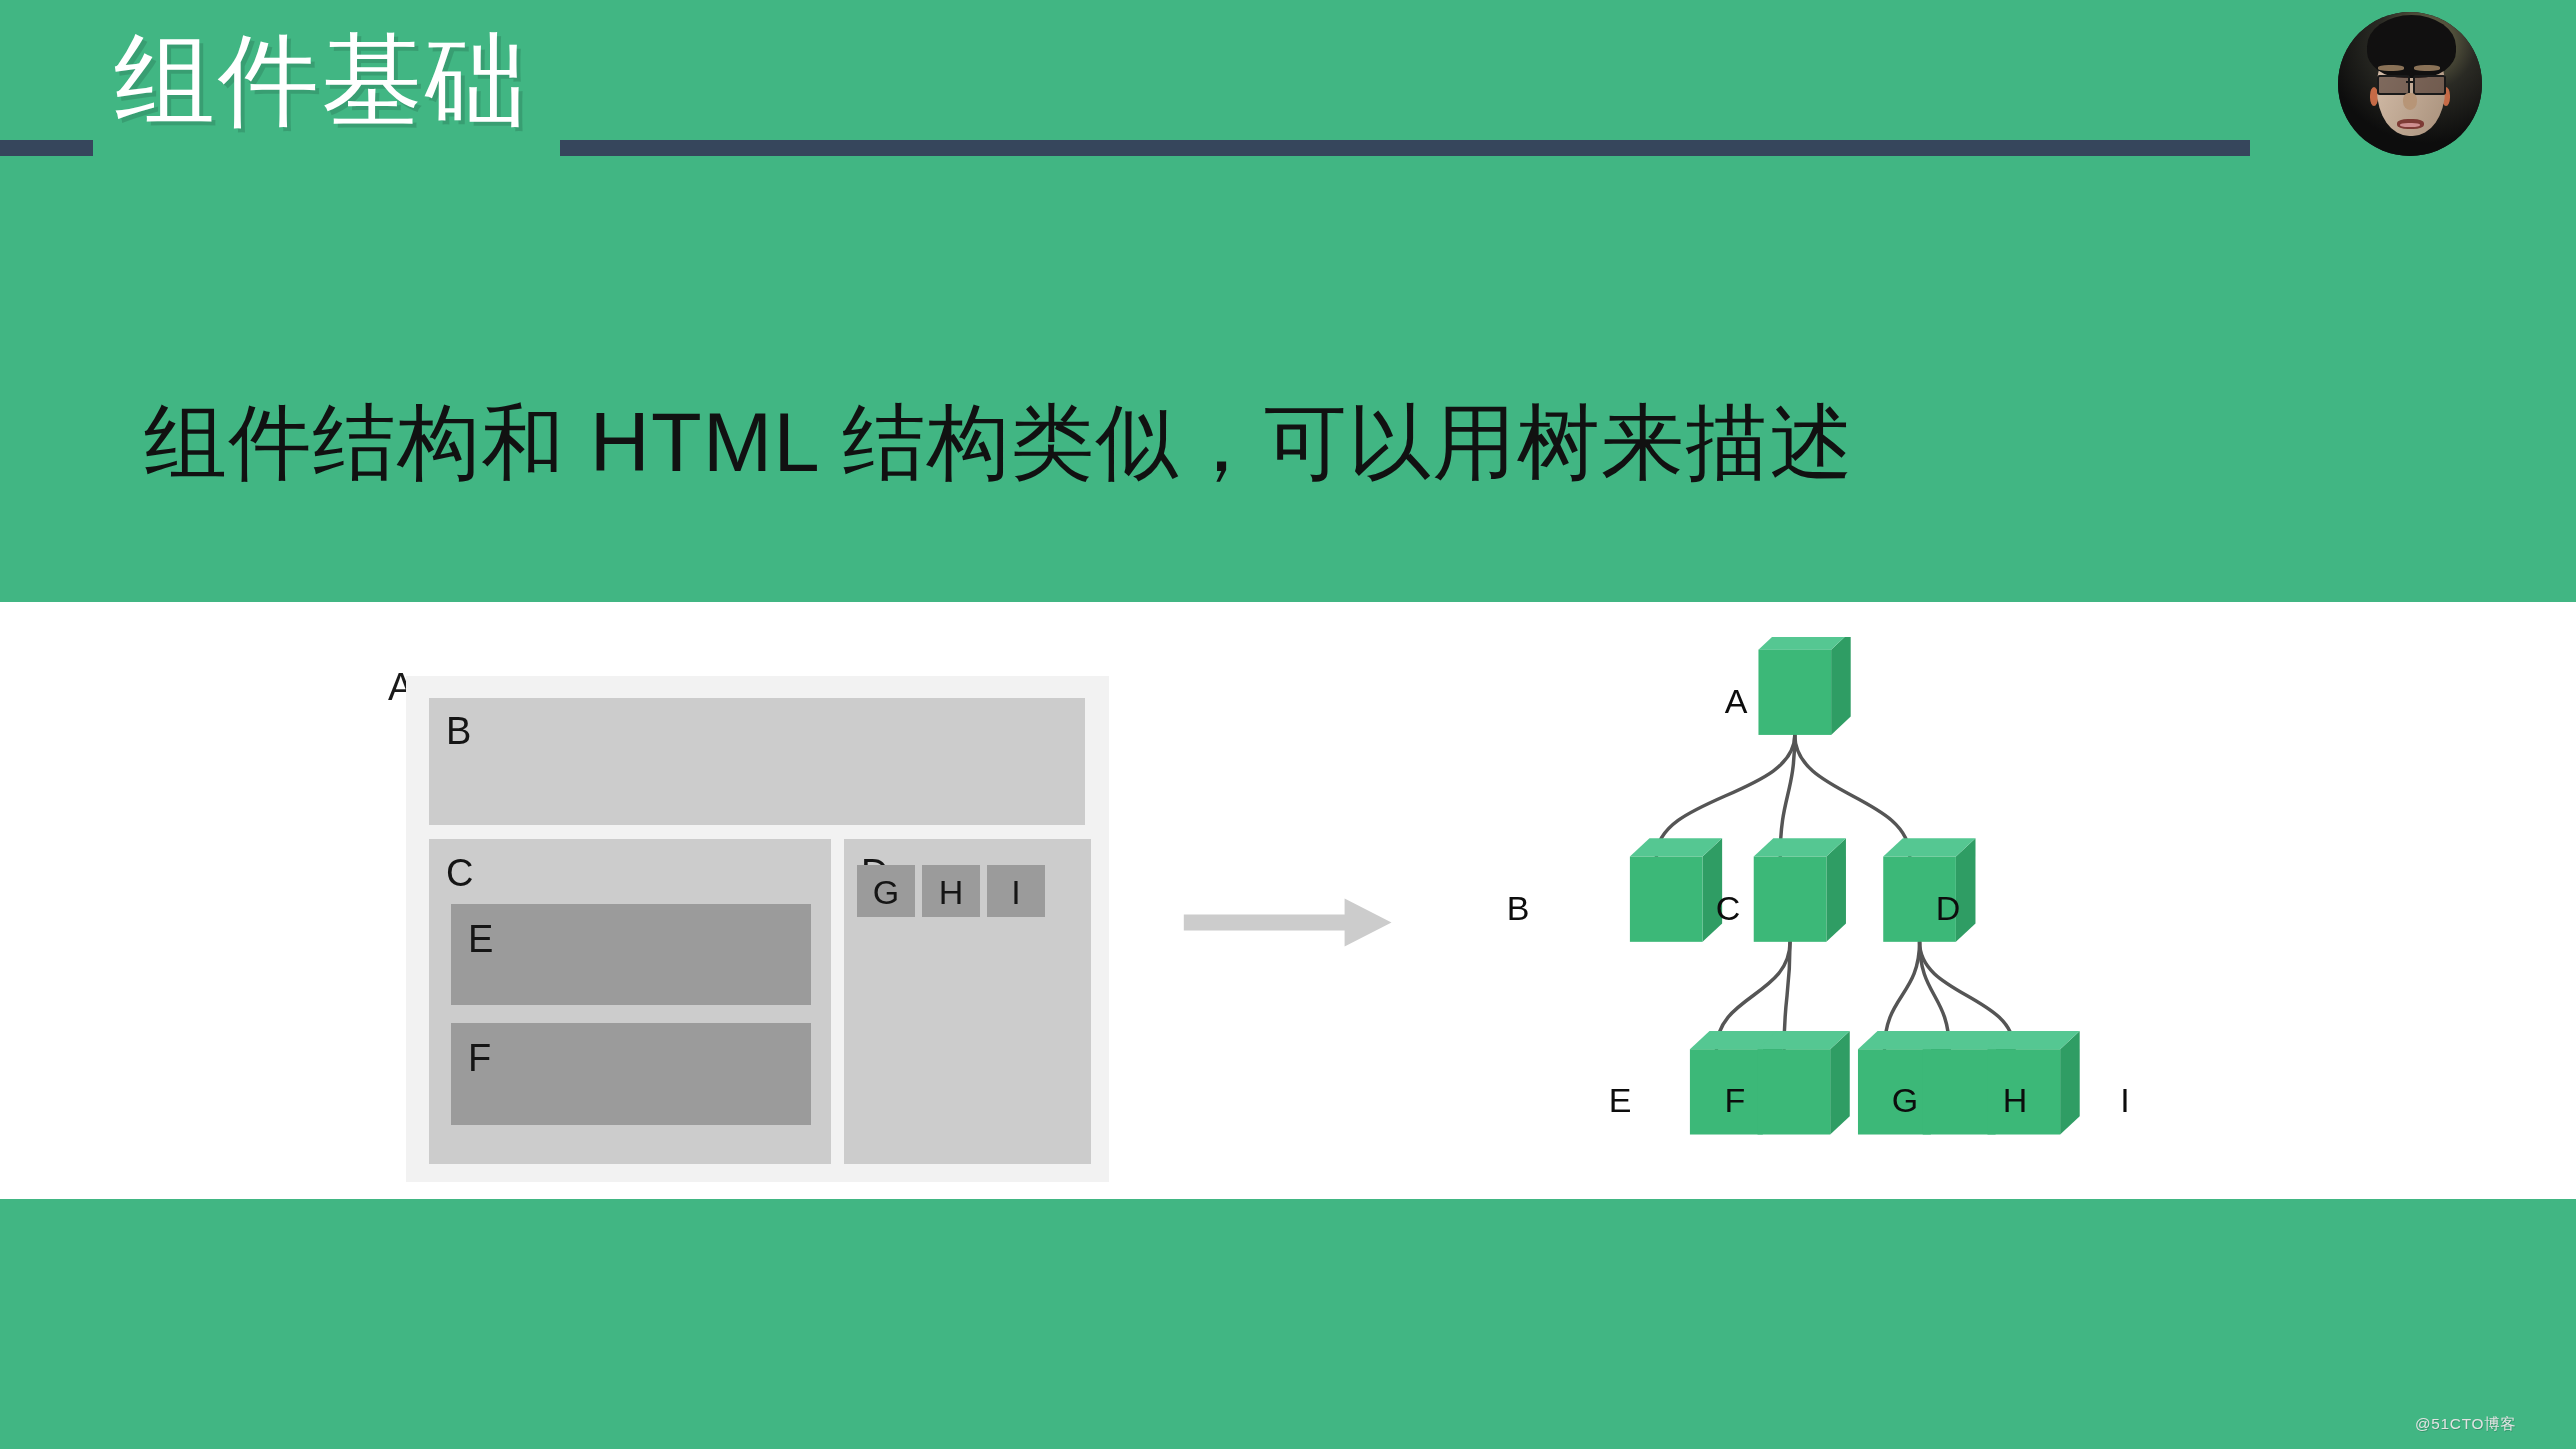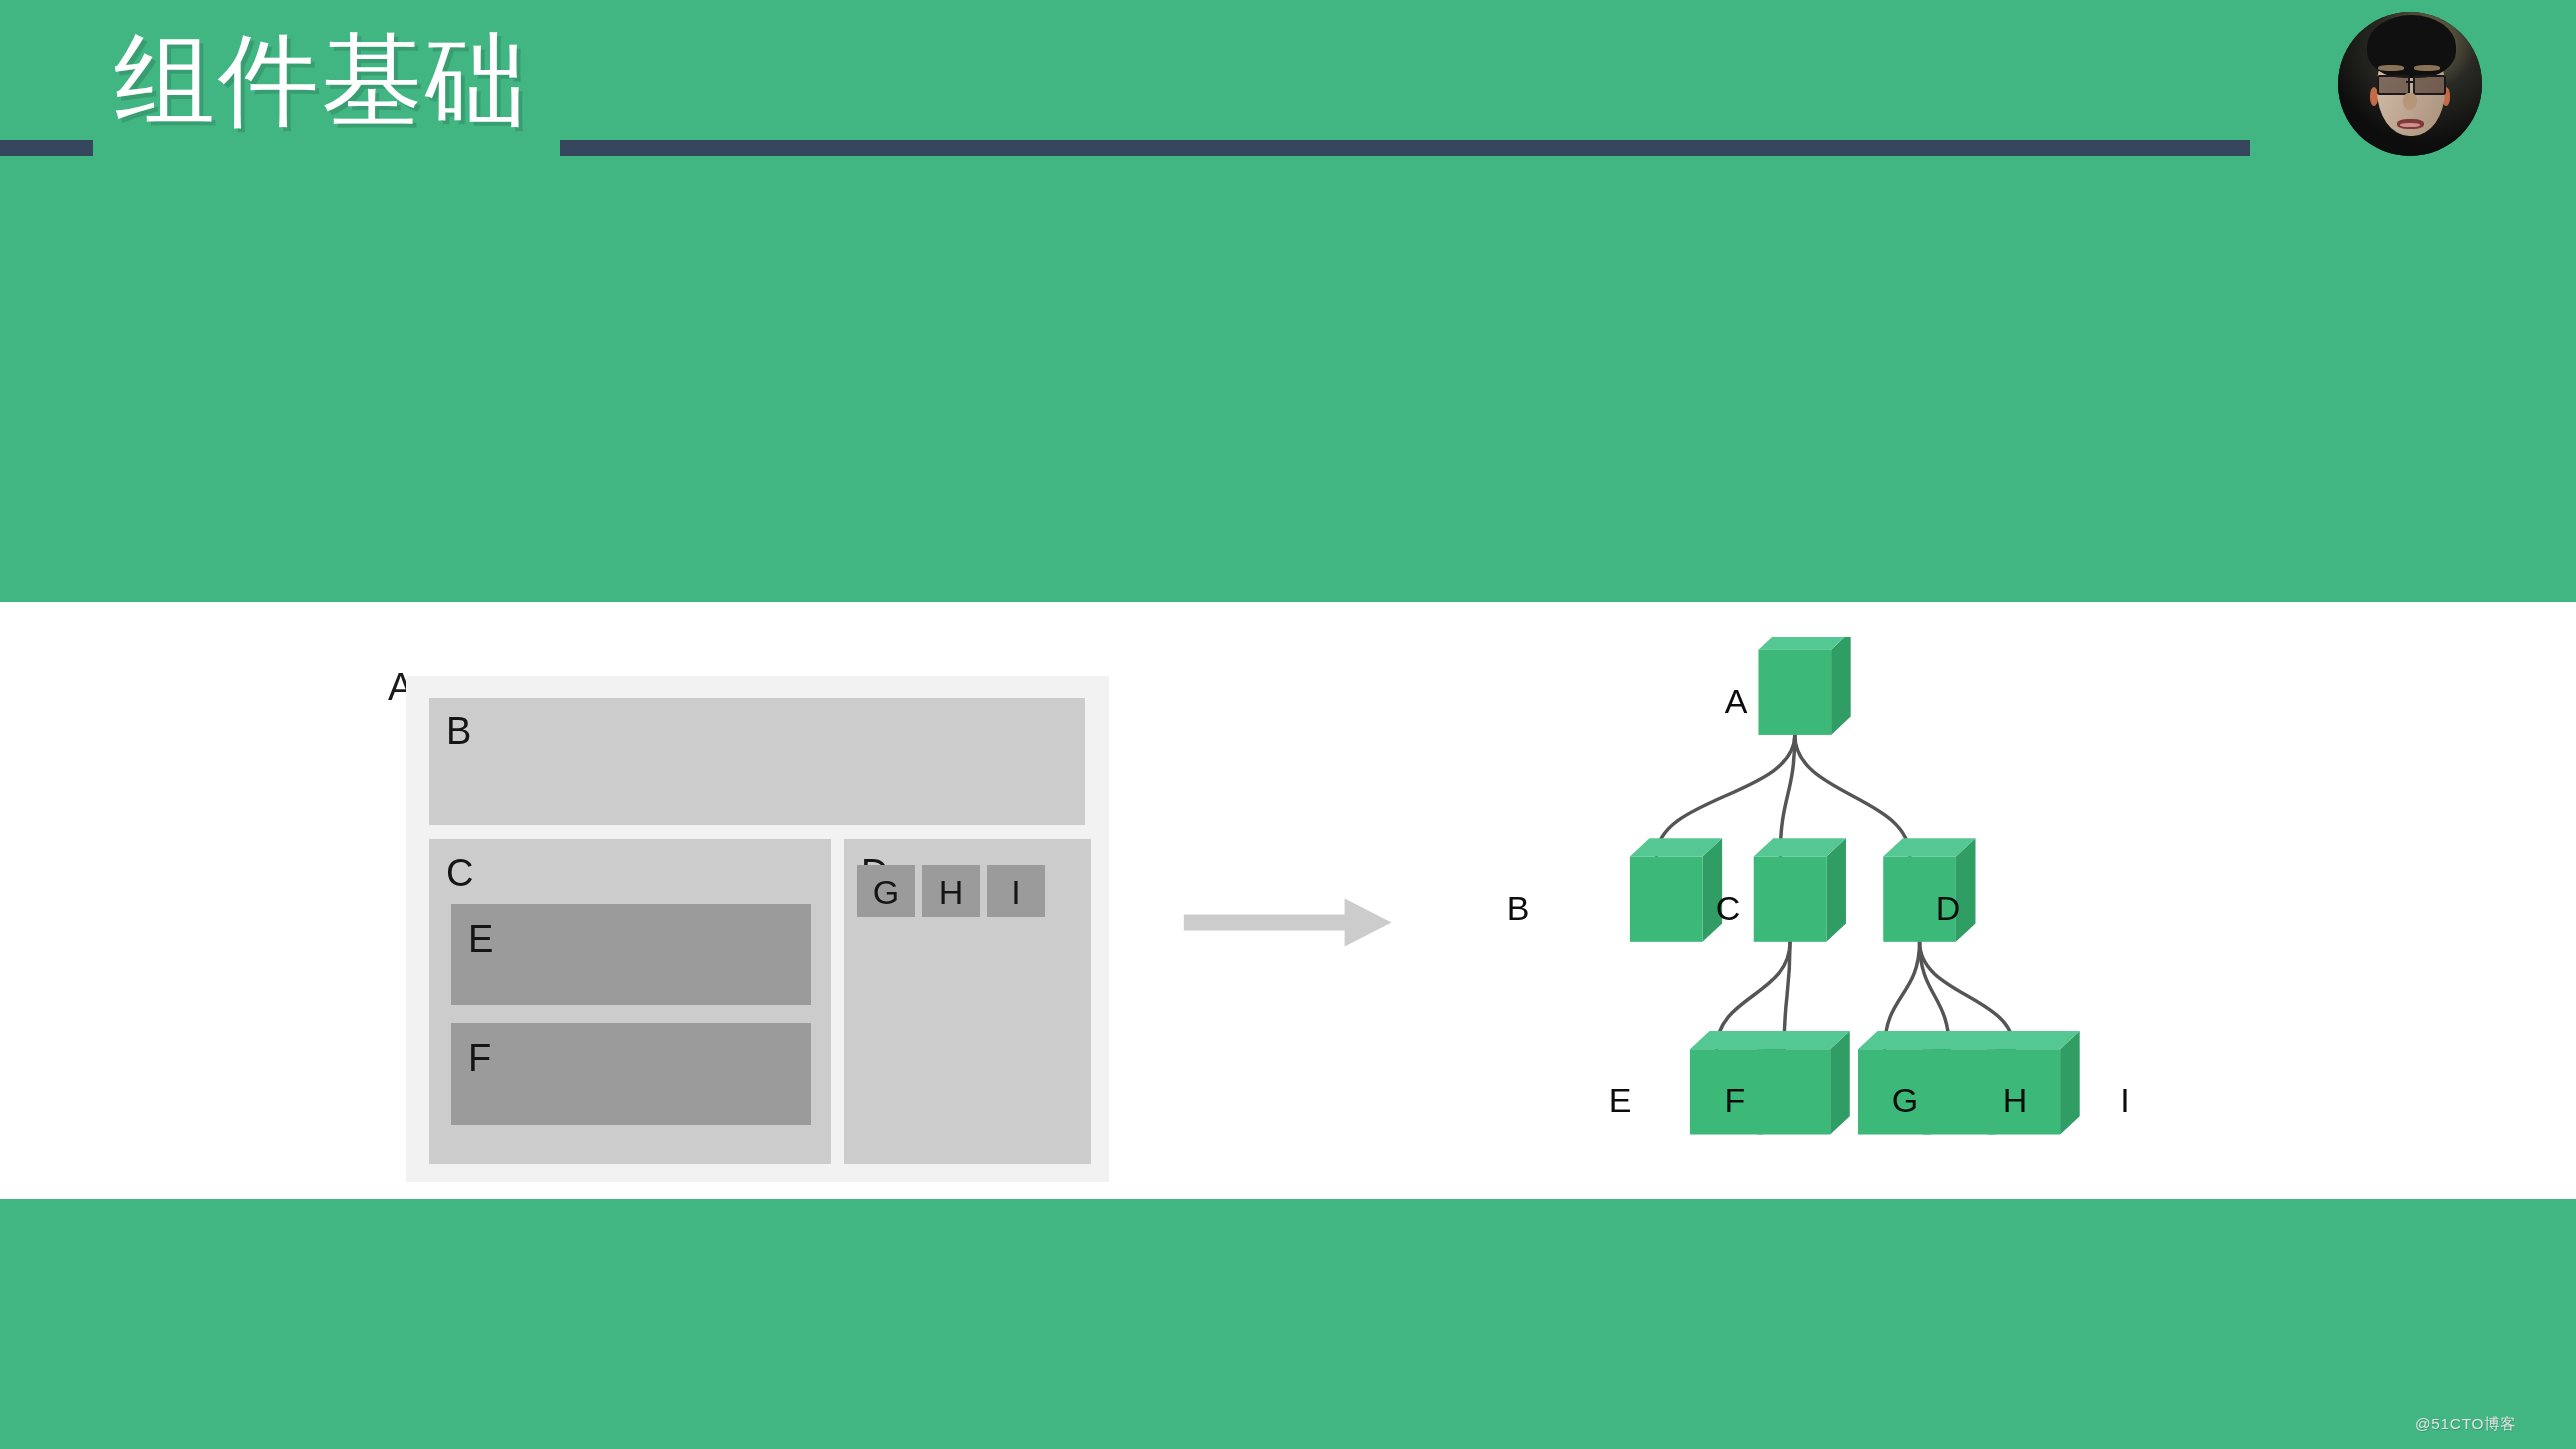--- a/index.html
+++ b/index.html
@@ -112,20 +112,21 @@
     <div class="brow l"></div>
       <div class="brow r"></div>
     <div class="glass l"></div>
       <div class="glass r"></div>
     <div class="bridge"></div>
     <div class="nose"></div>
     <div class="mouth"></div>
     <div class="lip"></div>
   </div>
 
+  <div class="headline">组件结构和 HTML 结构类似，可以用树来描述</div>
 
   <div class="lbl-a">A</div>
 
   <div class="mock-a"></div>
 
   <div class="mock-b"></div>
   <div class="inlbl" style="left:446px;top:712px;">B</div>
 
   <div class="mock-c"></div>
   <div class="inlbl" style="left:446px;top:854px;">C</div>

